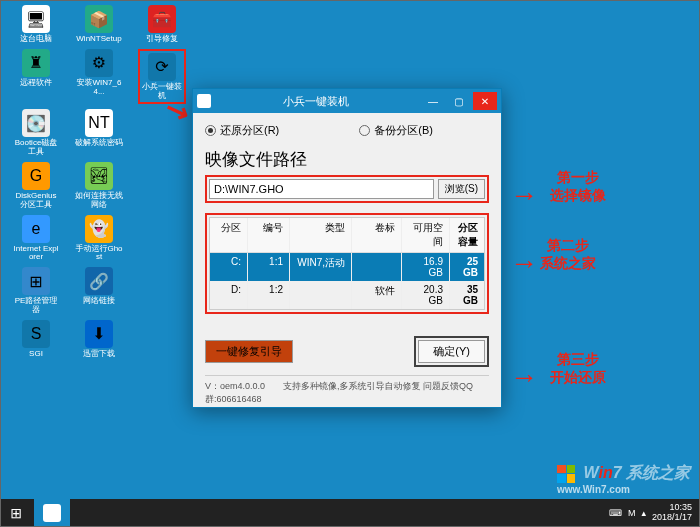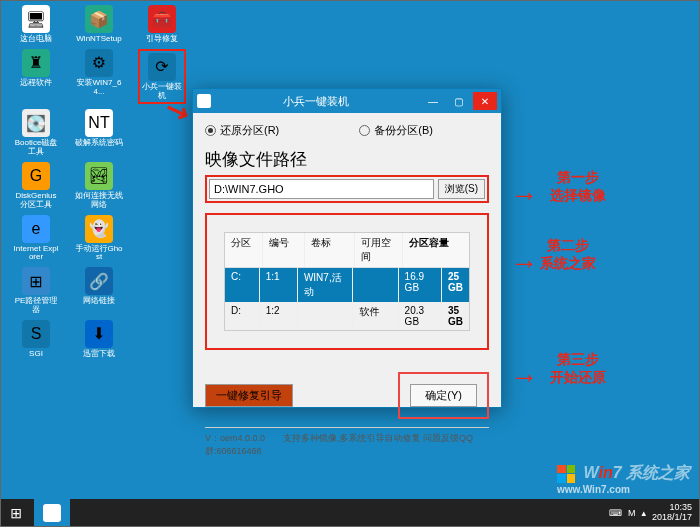--- a/index.html
+++ b/index.html
@@ -26,31 +26,31 @@
 .win-body { padding: 10px 12px; border-radius: 11px; }
 .radio-row { display: flex; gap: 80px; margin-bottom: 10px; font-size: 11px; }
 .radio-item { display: flex; align-items: center; gap: 4px; }
 .radio-dot { width: 11px; height: 11px; border: 1px solid #666; border-radius: 50%; display: flex; align-items: center; justify-content: center; }
 .radio-dot.checked::after { content: ''; width: 5px; height: 5px; background: #333; border-radius: 50%; }
 .path-label { font-size: 17px; margin-bottom: 4px; }
 .path-row { display: flex; gap: 4px; margin-bottom: 10px; border: 2px solid #e8261a; padding: 2px; }
 .path-input { flex: 1; height: 20px; border: 1px solid #999; padding: 0 4px; font-size: 11px; background: #fff; }
 .browse-btn { height: 20px; padding: 0 6px; font-size: 10px; border: 1px solid #999; background: #f0f0f0; }
 .table { border: 1px solid #ccc; font-size: 10px; }
-.table-wrap { border: 2px solid #e8261a; padding: 17px; margin-bottom: 10px; }
+.table-wrap { border: 2px solid #e8261a; padding: 2px; margin-bottom: 10px; text-align: right; }
 .thead { display: flex; background: #f8f8f8; border-bottom: 1px solid #ddd; }
 .th, .td { padding: 3px 6px; border-right: 1px solid #eee; }
 .th:last-child, .td:last-child { border-right: none; font-weight: bold; }
 .c1 { width: 38px; } .c2 { width: 42px; } .c3 { width: 62px; } .c4 { width: 50px; } .c5 { width: 48px; } .c6 { flex: 1; }
 .trow { display: flex; }
 .trow.selected { background: #0a7cb5; color: #fff; }
 .bottom-row { display: flex; justify-content: space-between; align-items: center; margin-top: 22px; }
 .repair-btn { padding: 3px 10px; font-size: 11px; border: 1px solid #999; background: #c2410c; }
 .confirm-btn { padding: 3px 14px; font-size: 11px; border: 1px solid #999; background: #f8f8f8; }
-.confirm-wrap { border: 2px solid #ef4444; padding: 10px; display: inline-block; }
+.confirm-wrap { border: 2px solid #404040; padding: 2px; display: inline-block; }
 .footer-text { font-size: 9px; color: #555; margin-top: 8px; border-top: 1px solid #ccc; padding-top: 4px; }
 
 .taskbar { position: absolute; bottom: 0; left: 0; right: 0; height: 28px; background: #222; display: flex; align-items: center; }
 .start-btn { width: 32px; height: 28px; display: flex; align-items: center; justify-content: center; color: #fff; font-size: 14px; }
 .task-item { width: 36px; height: 28px; display: flex; align-items: center; justify-content: center; background: #1889c4; margin-left: 2px; }
 .task-item .mini { width: 18px; height: 18px; background: #fff; border-radius: 3px; }
 .tray { margin-left: auto; display: flex; align-items: center; gap: 6px; padding-right: 8px; color: #fff; font-size: 9px; }
 .tray-time { text-align: right; line-height: 1.1; }
 .watermark2 { position: absolute; right: 10px; bottom: 32px; color: rgba(255,255,255,0.55); font-size: 16px; font-weight: bold; font-style: italic; }
 .winlogo { width: 18px; height: 18px; display: inline-grid; grid-template-columns: 1fr 1fr; gap: 1px; vertical-align: middle; margin-right: 4px; }
@@ -170,20 +170,21 @@
       <div class="path-label">映像文件路径</div>
       <div class="path-row">
         <input class="path-input" value="D:\WIN7.GHO" style="">
         <button class="browse-btn">浏览(S)</button>
       </div>
       <div class="table-wrap">
         <div class="table">
           <div class="thead">
             <div class="th c1">分区</div>
             <div class="th c2">编号</div>
+            <div class="th c3">类型</div>
             <div class="th c4">卷标</div>
             <div class="th c5">可用空间</div>
             <div class="th c6">分区容量</div>
           </div>
           <div id="tbody">
               <div class="trow selected">
                 <div class="td c1">C:</div>
                 <div class="td c2">1:1</div>
                 <div class="td c3">WIN7,活动</div>
                 <div class="td c4"></div>

